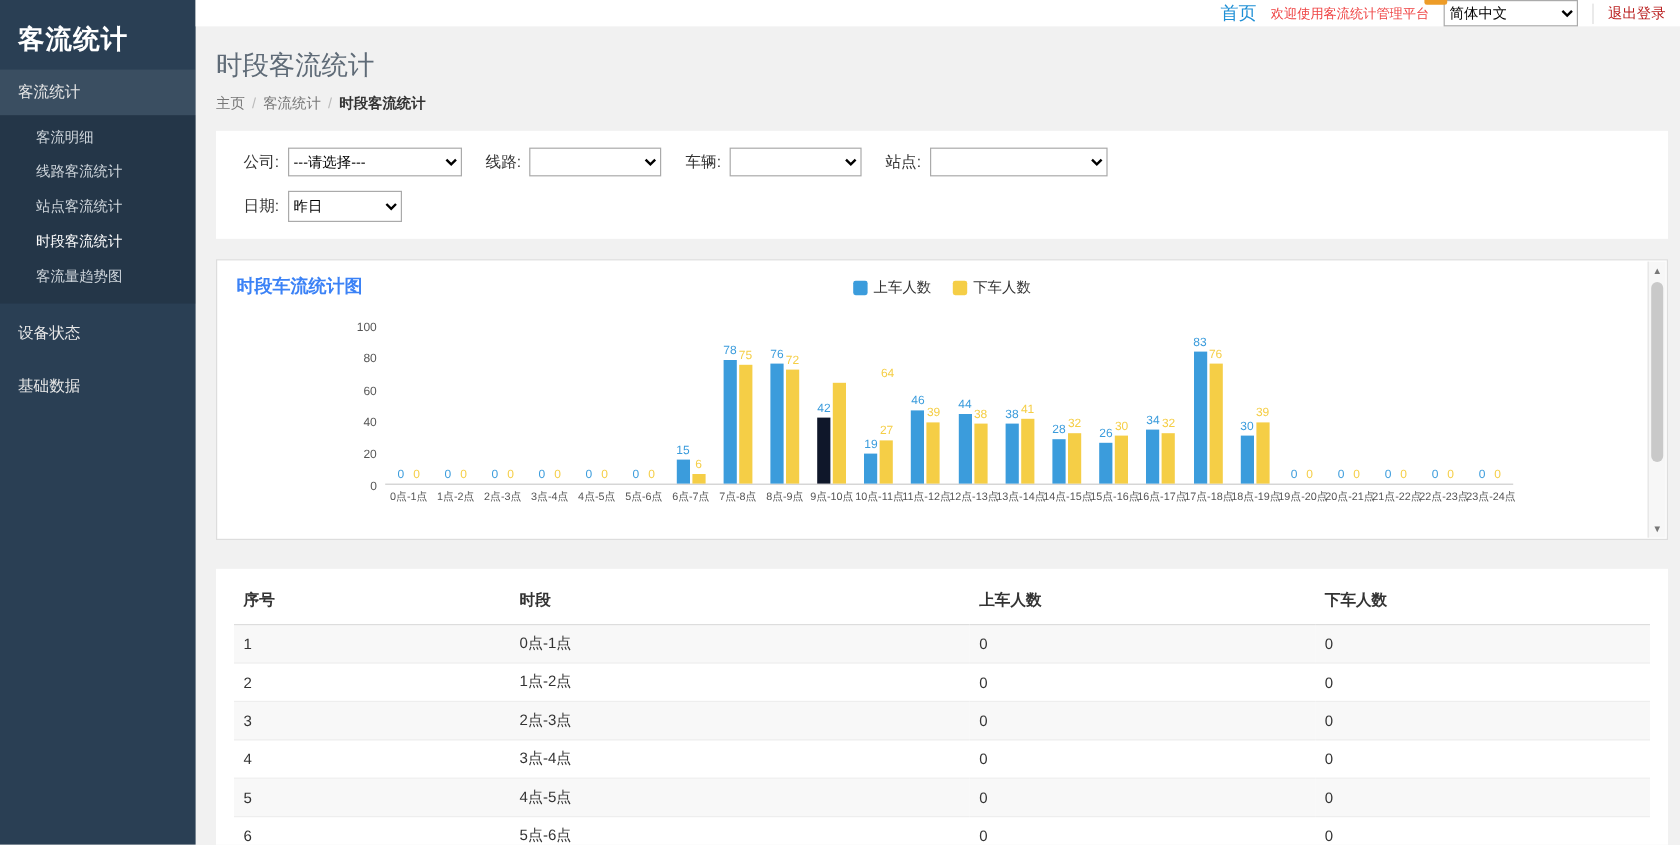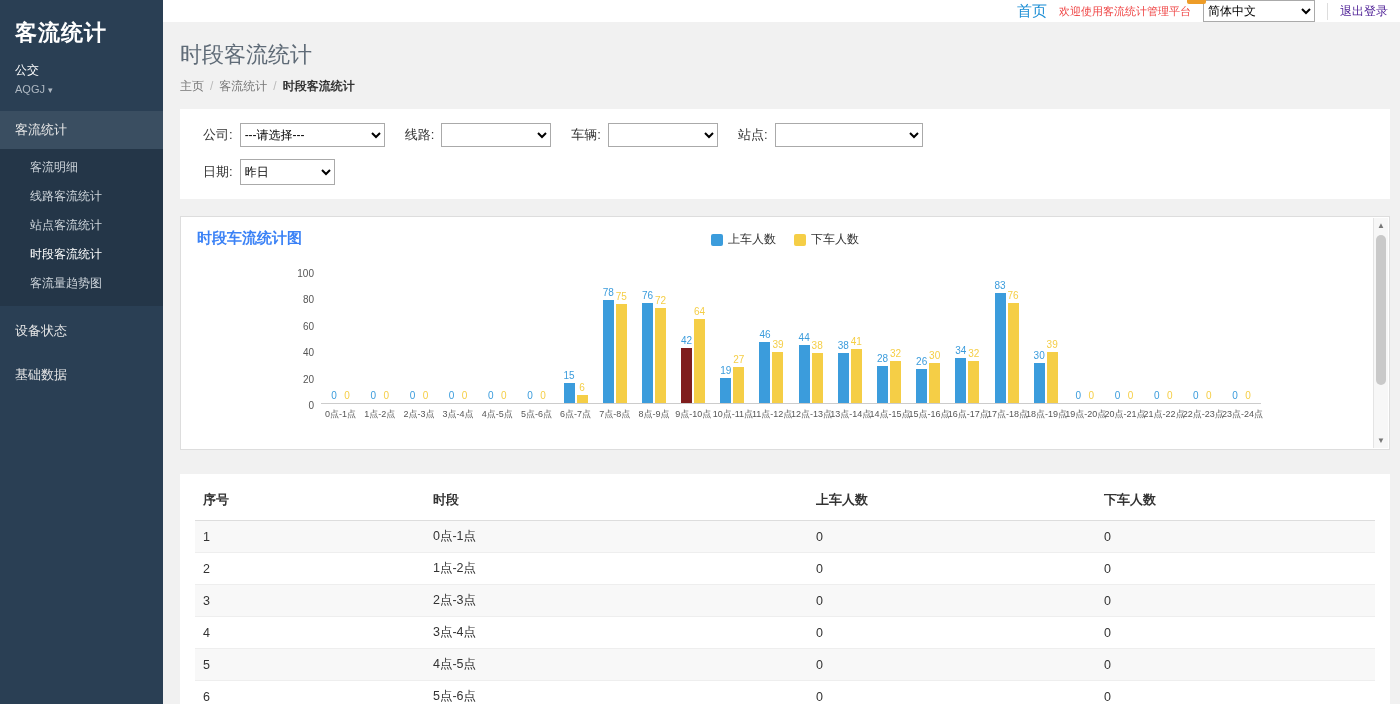--- a/index.html
+++ b/index.html
@@ -22,21 +22,21 @@
   .menu-parent.standalone { margin-top:6px; }
 
   
   .main { flex:1; display:flex; flex-direction:column; }
   .topbar { height:42px; background:#fff; display:flex; align-items:center; justify-content:flex-end; padding-right:12px; gap:12px; }
   .home-link { font-size:15px; color:#1E8FD5; cursor:pointer; }
   .welcome { font-size:11px; color:#ef4444; }
   .lang-wrap { position:relative; }
   .lang-wrap select { height:22px; font-size:12px; width:112px; }
   .badge { position:absolute; top:-10px; left:-16px; background:#ED9C28; color:#fff; font-size:10px; padding:1px 4px; border-radius:2px; line-height:12px; }
-  .logout { font-size:12px; color:#4c1d95; border-left:1px solid #ddd; padding-left:12px; cursor:pointer; }
+  .logout { font-size:12px; color:#b91c1c; border-left:1px solid #ddd; padding-left:12px; cursor:pointer; }
 
   .content { padding:12px 10px 0 17px; }
   .page-title { font-size:22px; font-weight:normal; color:#5f6b77; margin:6px 0 8px; }
   .breadcrumb { font-size:12px; color:#777; margin-bottom:14px; }
   .breadcrumb .sep { margin:0 6px; color:#bbb; }
   .breadcrumb .crumb { cursor:pointer; }
   .breadcrumb .crumb.last { color:#333; font-weight:bold; cursor:default; }
 
   .card { background:#fff; }
 
@@ -90,26 +90,20 @@
   th:nth-child(3) { width:288px; }
   tbody tr:nth-child(odd) { background:#f8f8f8; }
 </style>
 </head>
 <body>
 
 <div class="app">
 
   <aside class="sidebar">
     <div class="brand">客流统计</div>
-    <div class="profile">
-      <div class="org">公交</div>
-      <div class="org-code">
-        <span>AQGJ</span><span class="caret">▾</span>
-      </div>
-    </div>
     <nav>
       <div class="menu-parent active">客流统计</div>
       <div class="submenu">
           <div class="submenu-item">客流明细</div>
           <div class="submenu-item">线路客流统计</div>
           <div class="submenu-item">站点客流统计</div>
           <div class="submenu-item active">时段客流统计</div>
           <div class="submenu-item">客流量趋势图</div>
         </div>
       <div class="menu-parent standalone">设备状态</div>
@@ -254,25 +248,25 @@
               </div>
               <div class="group">
                 <div class="bar" style="background: rgb(59, 156, 220); height: 100.32px;">
                   <span class="val" style="color: rgb(59, 156, 220);">76</span>
                 </div>
                 <div class="bar" style="background: rgb(245, 206, 70); height: 95.04px;">
                   <span class="val" style="color: rgb(245, 206, 70);">72</span>
                 </div>
               </div>
               <div class="group">
-                <div class="bar" style="background: #7f1d1d; height: 55.44px;">
+                <div class="bar" style="background: #0f172a; height: 55.44px;">
                   <span class="val" style="color: rgb(59, 156, 220);">42</span>
                 </div>
                 <div class="bar" style="background: rgb(245, 206, 70); height: 84.48px;">
-                  <span class="val" style="color: rgb(245, 206, 70);">64</span>
+                  <span class="val" style="color: rgb(245, 206, 70); margin-left: 40px;">64</span>
                 </div>
               </div>
               <div class="group">
                 <div class="bar" style="background: rgb(59, 156, 220); height: 25.08px;">
                   <span class="val" style="color: rgb(59, 156, 220);">19</span>
                 </div>
                 <div class="bar" style="background: rgb(245, 206, 70); height: 35.64px;">
                   <span class="val" style="color: rgb(245, 206, 70);">27</span>
                 </div>
               </div>

